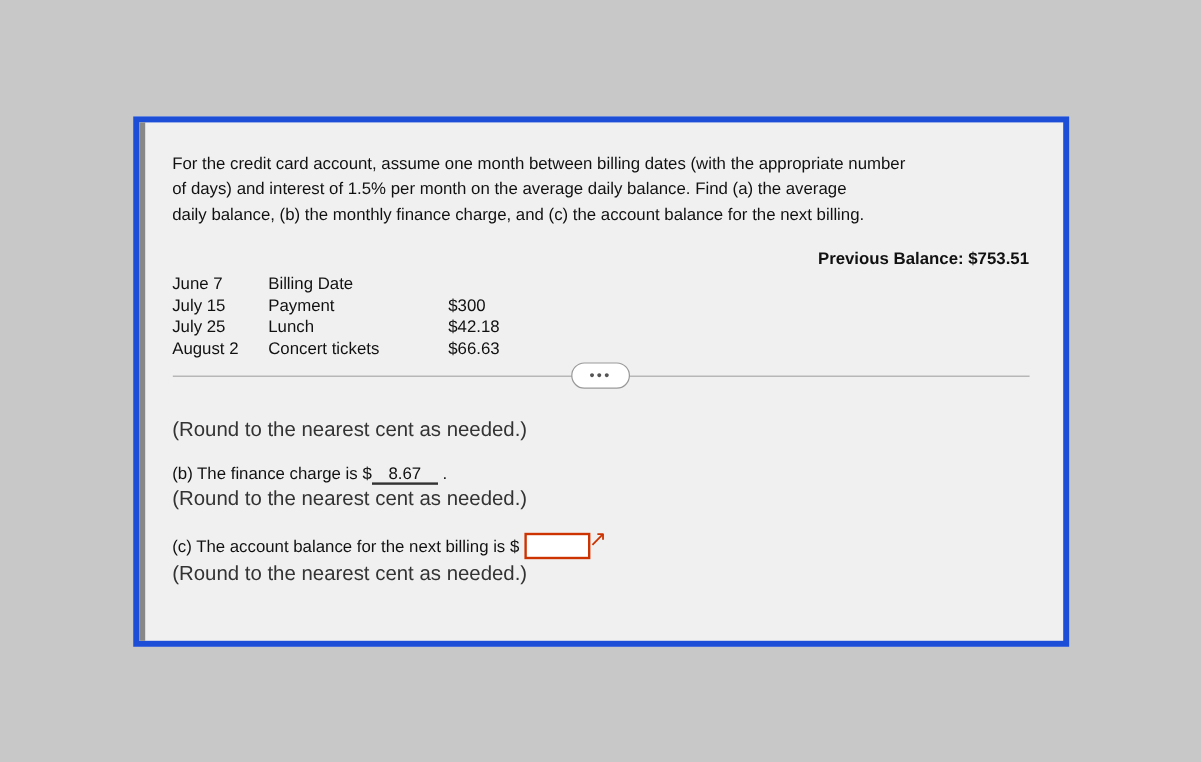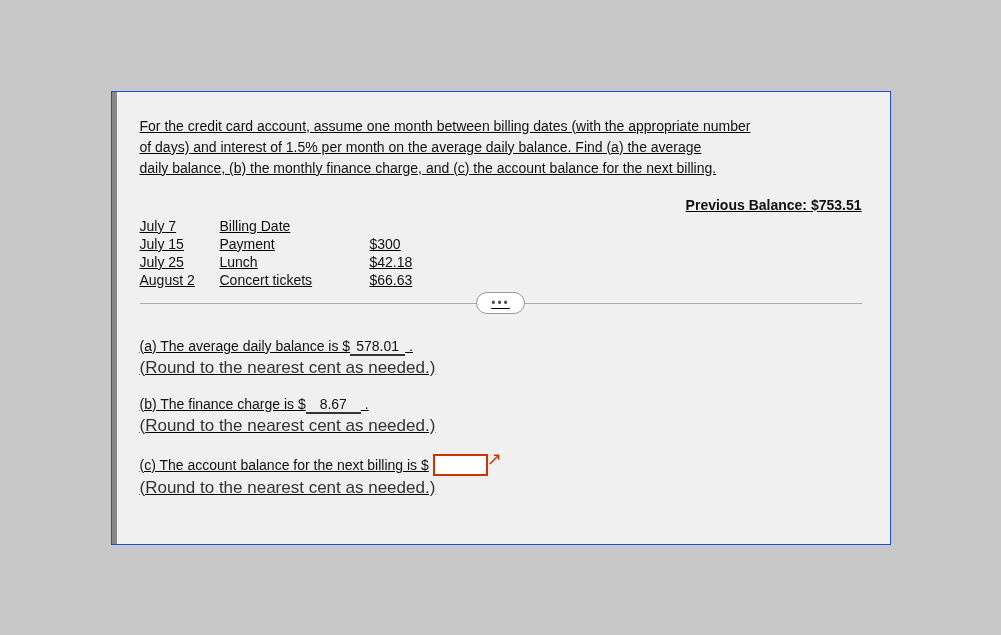--- a/index.html
+++ b/index.html
@@ -9,23 +9,22 @@
       justify-content: center;
       align-items: center;
       min-height: 635px;
       font-family: Arial, sans-serif;
       font-size: 14px;
     }
     .card {
       background: #f0f0f0;
       width: 780px;
       padding: 24px 28px 28px 28px;
-      border: 1px solid #1d4ed8;
+      border: 5px solid #1d4ed8;
       position: relative;
-      text-decoration: underline;
     }
     .problem-text {
       font-size: 14px;
       line-height: 1.5;
       color: #111;
       margin-bottom: 18px;
     }
     .table-section {
       margin-bottom: 0;
     }
@@ -146,21 +145,21 @@
   </div>
 
   <div class="table-section">
     <div class="prev-balance">
       <span>Previous Balance:</span>
       <span>$753.51</span>
     </div>
     <table class="transaction-table">
       <tbody id="transaction-body">
       <tr>
-    <td>July 7</td>
+    <td>June 7</td>
     <td>Billing Date</td>
     <td></td>
   </tr>
           <tr>
     <td>July 15</td>
     <td>Payment</td>
     <td>$300</td>
   </tr>
           <tr>
     <td>July 25</td>
@@ -177,23 +176,20 @@
   </div>
 
   <hr class="divider">
 
   <div style="text-align:center; margin-top:-24px; margin-bottom:14px;">
     <button class="dots-btn">•••</button>
   </div>
 
   <div class="answers-section">
     <div class="answer-block">
-      <div class="answer-line">
-        <span>(a) The average daily balance is $</span><span class="answer-value">578.01</span><span> .</span>
-      </div>
       <div class="round-note">(Round to the nearest cent as needed.)</div>
     </div>
 
     <div class="answer-block">
       <div class="answer-line">
         <span>(b) The finance charge is $</span><span class="answer-value">8.67</span><span> .</span>
       </div>
       <div class="round-note">(Round to the nearest cent as needed.)</div>
     </div>
 

